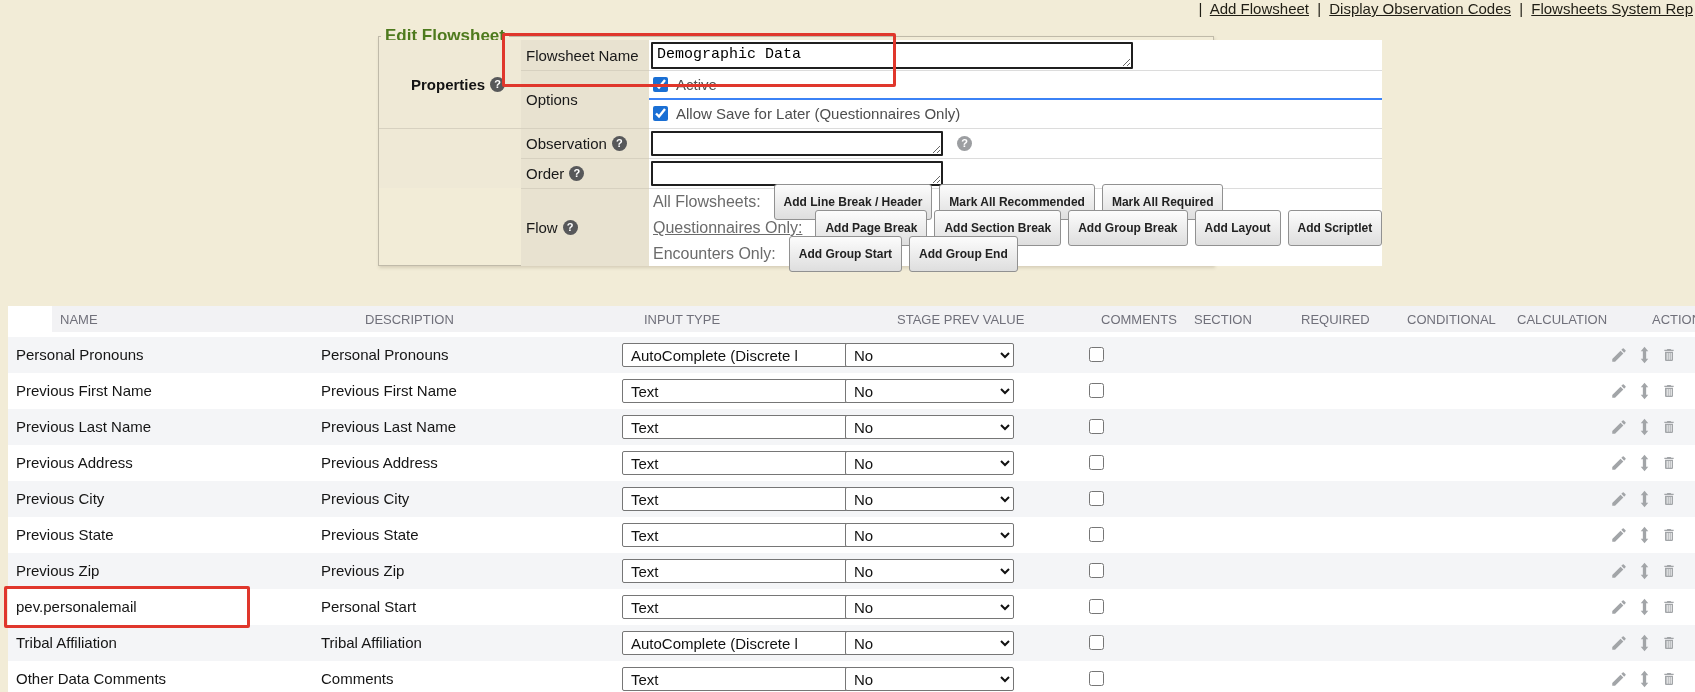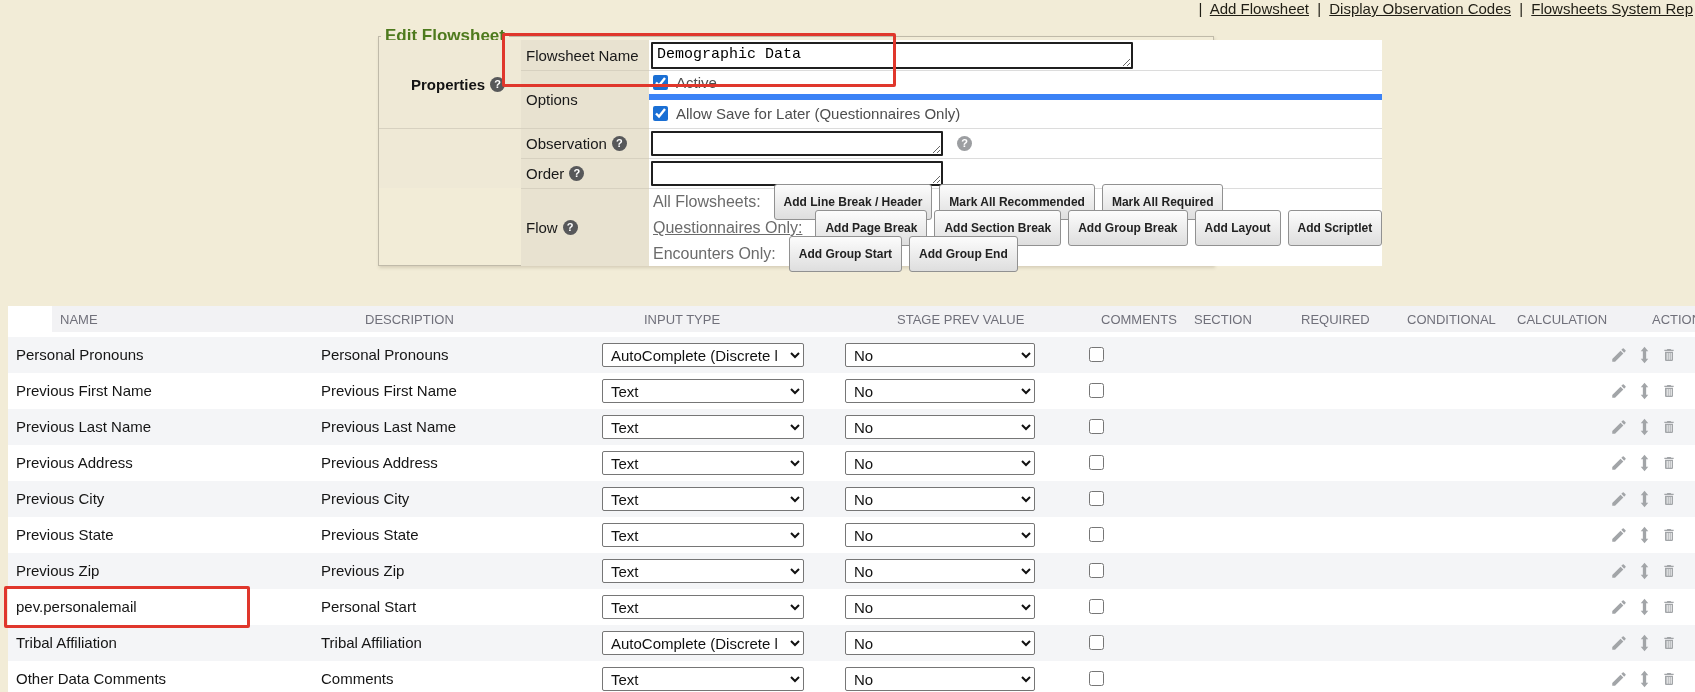--- a/index.html
+++ b/index.html
@@ -47,21 +47,21 @@
   .help-icon.light{background:#9c9ea1;}
   textarea.box{
     border:2px solid #1f1f1f;border-radius:1px;background:#fff;resize:both;
     font-family:"Liberation Mono", monospace;font-size:15px;padding:2px 4px;
     box-sizing:border-box;outline:none;
   }
   .ta-name{width:482px;height:27px;margin-left:2px;}
   .ta-small{width:292px;height:25px;margin-left:2px;}
   .opt-lines{flex-direction:column;align-items:stretch;justify-content:stretch;display:flex;}
   .opt-line{height:29px;display:flex;align-items:center;box-sizing:border-box;padding-left:4px;font-size:15px;color:#4e4e4e;}
-  .opt-line.first{border-bottom:6px solid #3b82f6;}
+  .opt-line.first{border-bottom:2px solid #3b82f6;}
   .opt-line input[type=checkbox]{width:15px;height:15px;margin:0 8px 0 0;accent-color:#1a6fd4;}
   .flow-lines{flex-direction:column;display:flex;align-items:stretch;}
   .flow-line{height:26px;display:flex;align-items:center;padding-left:4px;gap:7px;}
   .group-label{font-size:16px;color:#6b6b6b;margin-right:6px;white-space:nowrap;}
   .group-label.underline{text-decoration:underline;}
   button.small-btn{
     font-family:"Liberation Sans", sans-serif;font-size:12px;font-weight:bold;color:#222;
     padding:2px 9px;height:36px;border:1px solid #919191;border-radius:3px;
     background:linear-gradient(#fcfcfc,#dedede);cursor:pointer;white-space:nowrap;
   }
@@ -85,22 +85,22 @@
   .c-name{left:8px;}
   .c-desc{left:313px;}
   .h-name{left:8px;} .h-desc{left:313px;} .h-input{left:592px;} .h-stage{left:845px;}
   .h-comments{left:1049px;} .h-section{left:1142px;} .h-required{left:1249px;}
   .h-conditional{left:1355px;} .h-calc{left:1465px;} .h-actions{left:1600px;}
   select.cell-select{
     position:absolute;top:6px;height:24px;font-size:15px;font-family:"Liberation Sans",sans-serif;
     border:1px solid #767676;border-radius:2px;background:#fff;color:#111;padding:0 0 0 4px;
     box-sizing:border-box;
   }
-  .sel-input{left:594px;width:202px;}
-  .sel-stage{left:837px;width:190px;}
+  .sel-input{left:614px;width:239px;}
+  .sel-stage{left:837px;width:169px;}
   .cmt-box{position:absolute;left:1081px;top:10px;width:15px;height:15px;margin:0;}
   .actions{position:absolute;left:1602px;top:0;height:36px;display:flex;align-items:center;gap:10px;}
   .actions svg{display:block;cursor:pointer;}
   .hl-box{position:absolute;left:-4px;top:-3px;width:240px;height:36px;border:3px solid #e0372c;border-radius:2px;pointer-events:none;z-index:40;}
 </style>
 </head>
 <body>
 
 <div class="top-nav">
   <span class="pipe">|</span>

